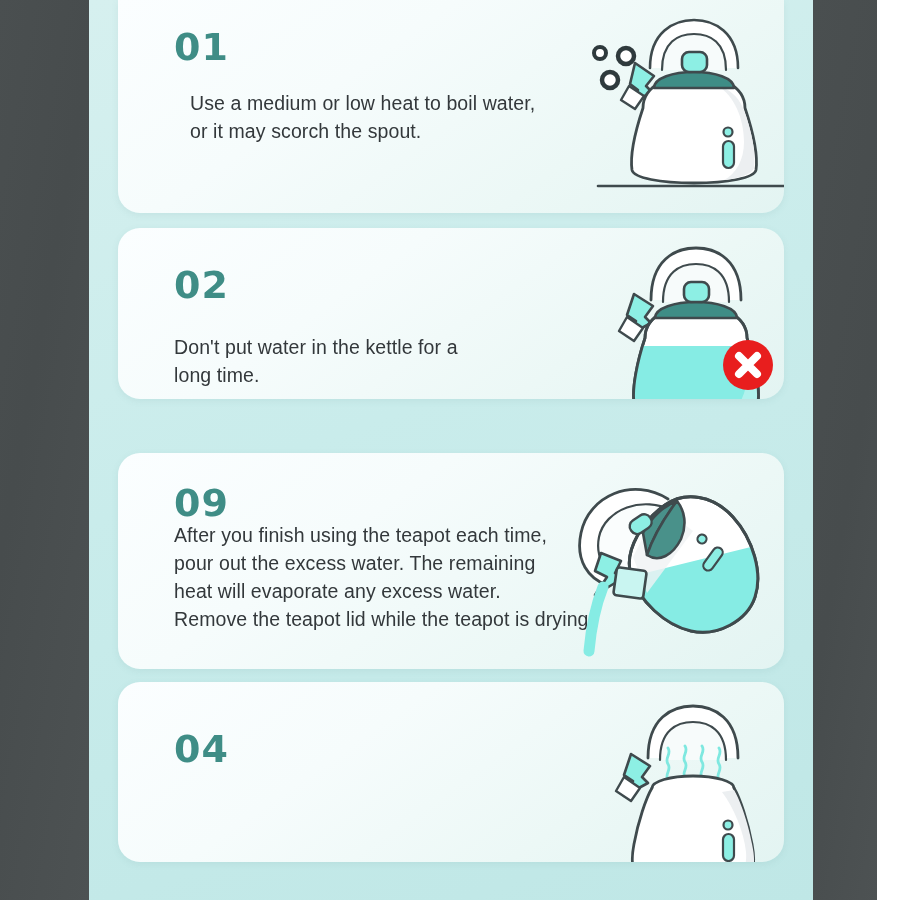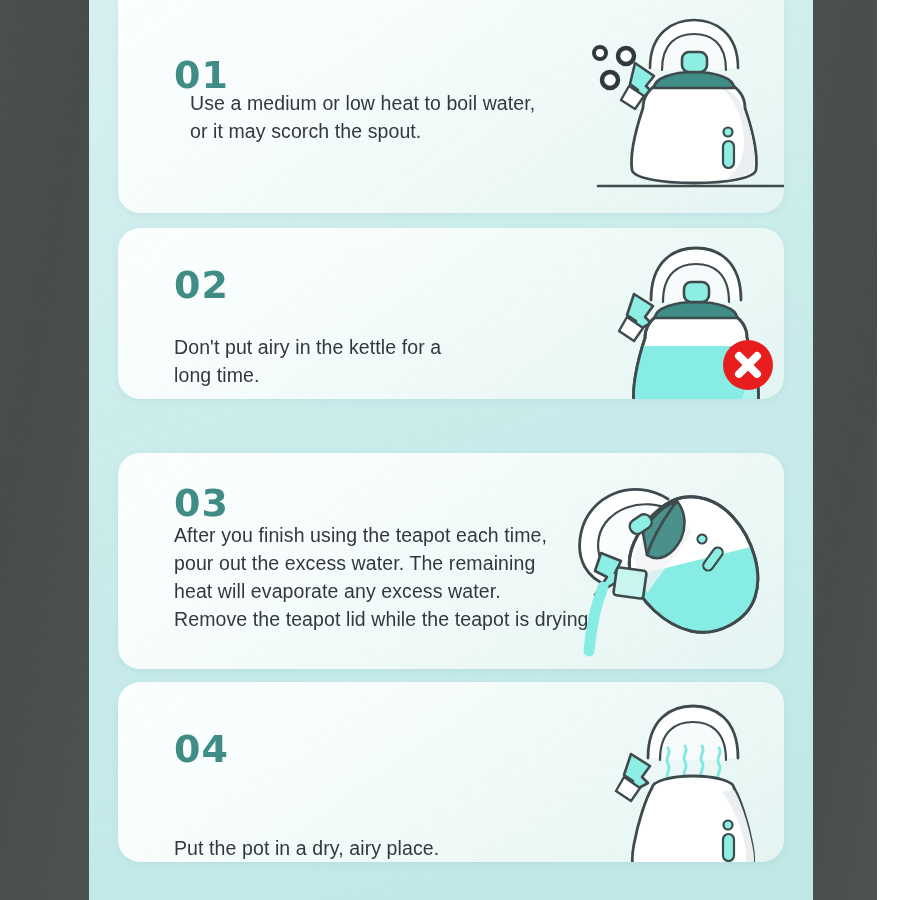--- a/index.html
+++ b/index.html
@@ -26,21 +26,21 @@
     background:linear-gradient(145deg,#fbfeff 0%,#f6fcfc 35%,#ecf8f6 70%,#e3f4f2 100%);
     box-shadow:0 2px 7px rgba(90,140,140,.10);
     overflow:hidden;}
   #card1{top:0px;height:213px;border-radius:0 0 22px 22px;}
   #card2{top:228px;height:171px;}
   #card3{top:453px;height:216px;}
   #card4{top:682px;height:180px;}
 
   .num{position:absolute;left:56px;font-family:"DejaVu Sans", sans-serif;
     font-weight:bold;font-size:38px;letter-spacing:1px;color:#3f8d86;line-height:1;}
-  #card1 .num{top:28px;margin-top:28px;}
+  #card1 .num{top:28px;}
   #card2 .num{top:38px;}
   #card3 .num{top:31px;}
   #card4 .num{top:48px;}
 
   .body-text{position:absolute;left:56px;color:#33383b;font-size:19.5px;
     line-height:28px;letter-spacing:.1px;white-space:pre-line;}
   #card1 .body-text{top:89px;margin-left:16px;}
   #card2 .body-text{top:105px;}
   #card3 .body-text{top:68px;}
   #card4 .body-text{top:152px;}
@@ -94,21 +94,21 @@
           <circle cx="140" cy="124" r="4.5" fill="#8defe4" stroke="#3f4a4d" stroke-width="2.2"></circle>
           <rect x="135" y="133" width="11" height="27" rx="5.5" fill="#8defe4" stroke="#3f4a4d" stroke-width="2.2"></rect>
 
           <line x1="10" y1="178" x2="196" y2="178" stroke="#3f4a4d" stroke-width="2.6"></line>
         </g>
       </svg>
     </div>
 
     <div class="card" id="card2">
       <div class="num">02</div>
-      <div class="body-text">Don't put airy in the kettle for a
+      <div class="body-text">Don't put water in the kettle for a
 long time.</div>
 
       <svg class="art" id="art2" viewBox="0 0 200 195">
         <defs>
           <clipPath id="bodyClip2">
             <path d="M52 100 C52 76 82 66 103 66 C124 66 154 76 154 100
                      C162 124 167 150 165 164 C163 172 137 177 103 177
                      C69 177 43 172 41 164 C39 150 44 124 52 100 Z"></path>
           </clipPath>
         </defs>
@@ -139,21 +139,21 @@
         </g>
 
         <g>
           <circle cx="155" cy="127" r="25" fill="#e81e1e"></circle>
           <path d="M146 118 L164 136 M164 118 L146 136" stroke="#ffffff" stroke-width="8" stroke-linecap="round"></path>
         </g>
       </svg>
     </div>
 
     <div class="card" id="card3">
-      <div class="num">03</div>
+      <div class="num">09</div>
       <div class="body-text">After you finish using the teapot each time,
 pour out the excess water. The remaining
 heat will evaporate any excess water.
 Remove the teapot lid while the teapot is drying.</div>
 
       <svg class="art" id="art3" viewBox="0 0 215 205">
         <defs>
           <clipPath id="bodyClip3">
             <path d="M92 44 C112 30 140 34 160 56 C180 78 190 112 182 136
                      C174 160 144 176 118 170 C92 164 66 140 58 114
@@ -190,21 +190,20 @@
           <path d="M28 92 L48 100 L42 112 L52 116 L22 134 L34 116 L22 110 Z" fill="#8defe4" stroke="#3f4a4d" stroke-width="2.6"></path>
           <rect x="42" y="108" width="30" height="28" rx="3" fill="#c9f5f1" stroke="#3f4a4d" stroke-width="2.6" transform="rotate(8 57 122)"></rect>
 
           <path d="M30 126 C22 146 18 168 16 190" stroke="#86ece4" stroke-width="11" stroke-linecap="round" fill="none"></path>
         </g>
       </svg>
     </div>
 
     <div class="card" id="card4">
       <div class="num">04</div>
-      <div class="body-text">Put the pot in a dry, airy place.</div>
 
       <svg class="art" id="art4" viewBox="0 0 200 195">
         <g fill="none" stroke="#3f4a4d" stroke-width="2.6" stroke-linecap="round" stroke-linejoin="round">
 
           <path d="M60 62 C60 22 84 10 105 10 C126 10 150 22 150 62" fill="#ffffff" stroke="#3f4a4d" stroke-width="2.8"></path>
           <path d="M72 64 C72 34 89 26 105 26 C121 26 138 34 138 64" fill="#f7fbfb" stroke="#3f4a4d" stroke-width="2.2"></path>
 
           <g stroke="#7fe8e0" stroke-width="2.8" fill="none">
             <path d="M80 52 C84 58 76 62 80 68 C84 74 76 78 80 84"></path>
             <path d="M97 50 C101 56 93 60 97 66 C101 72 93 76 97 82"></path>

